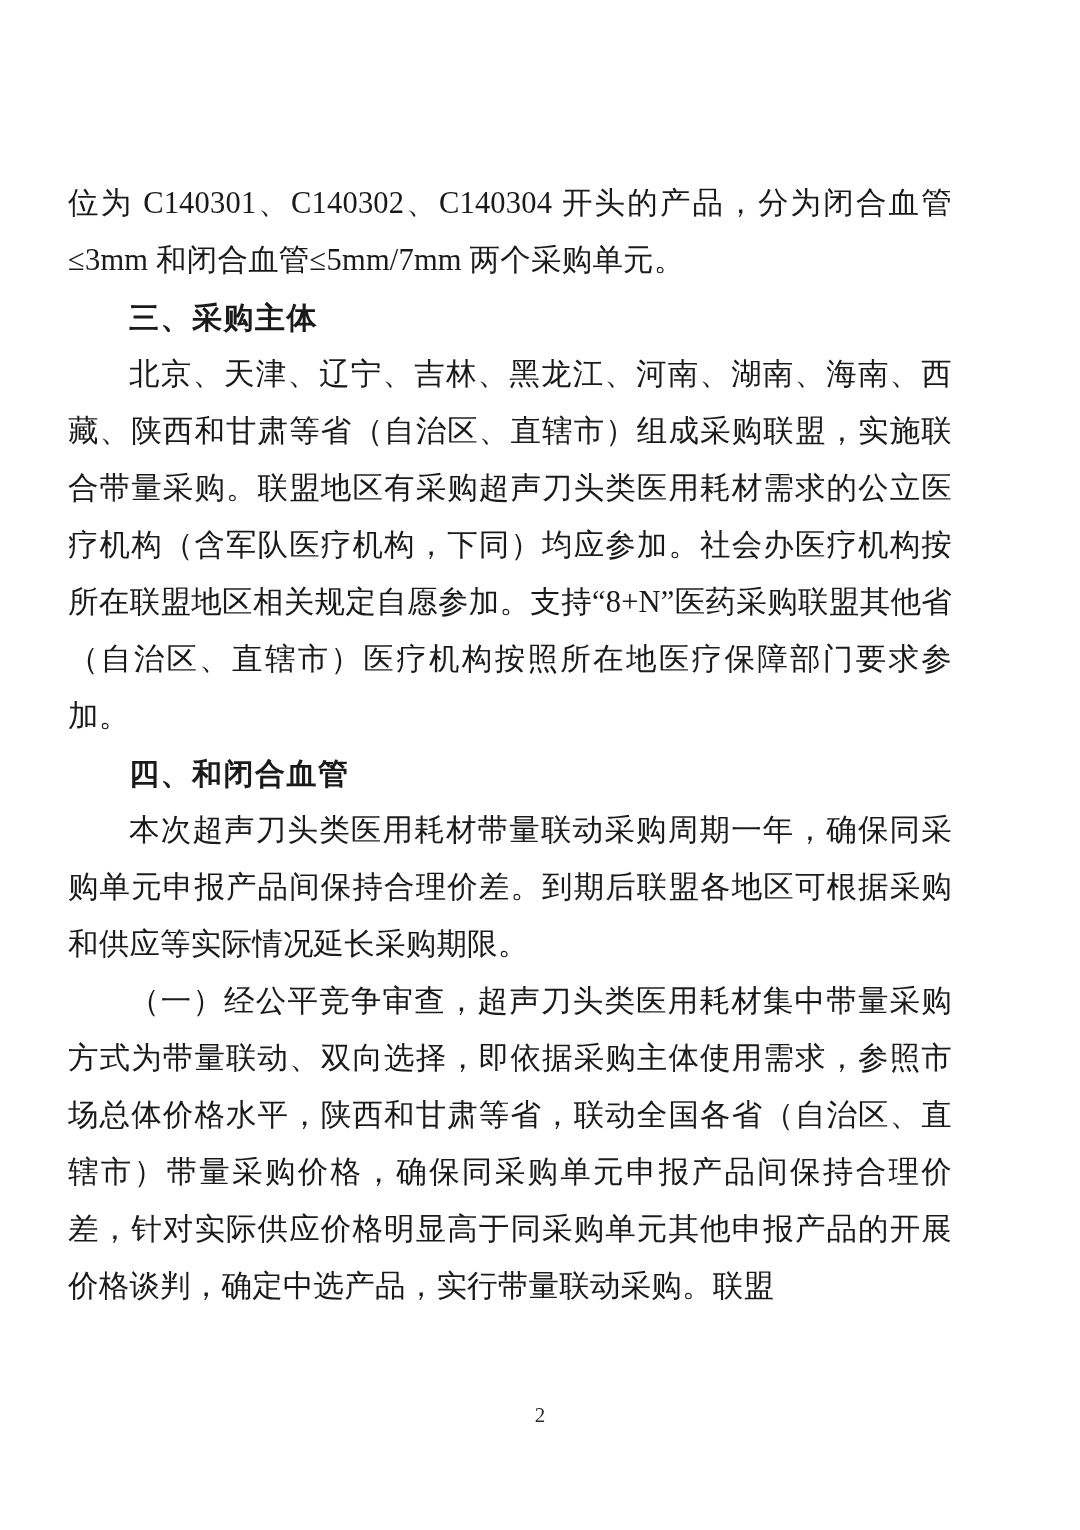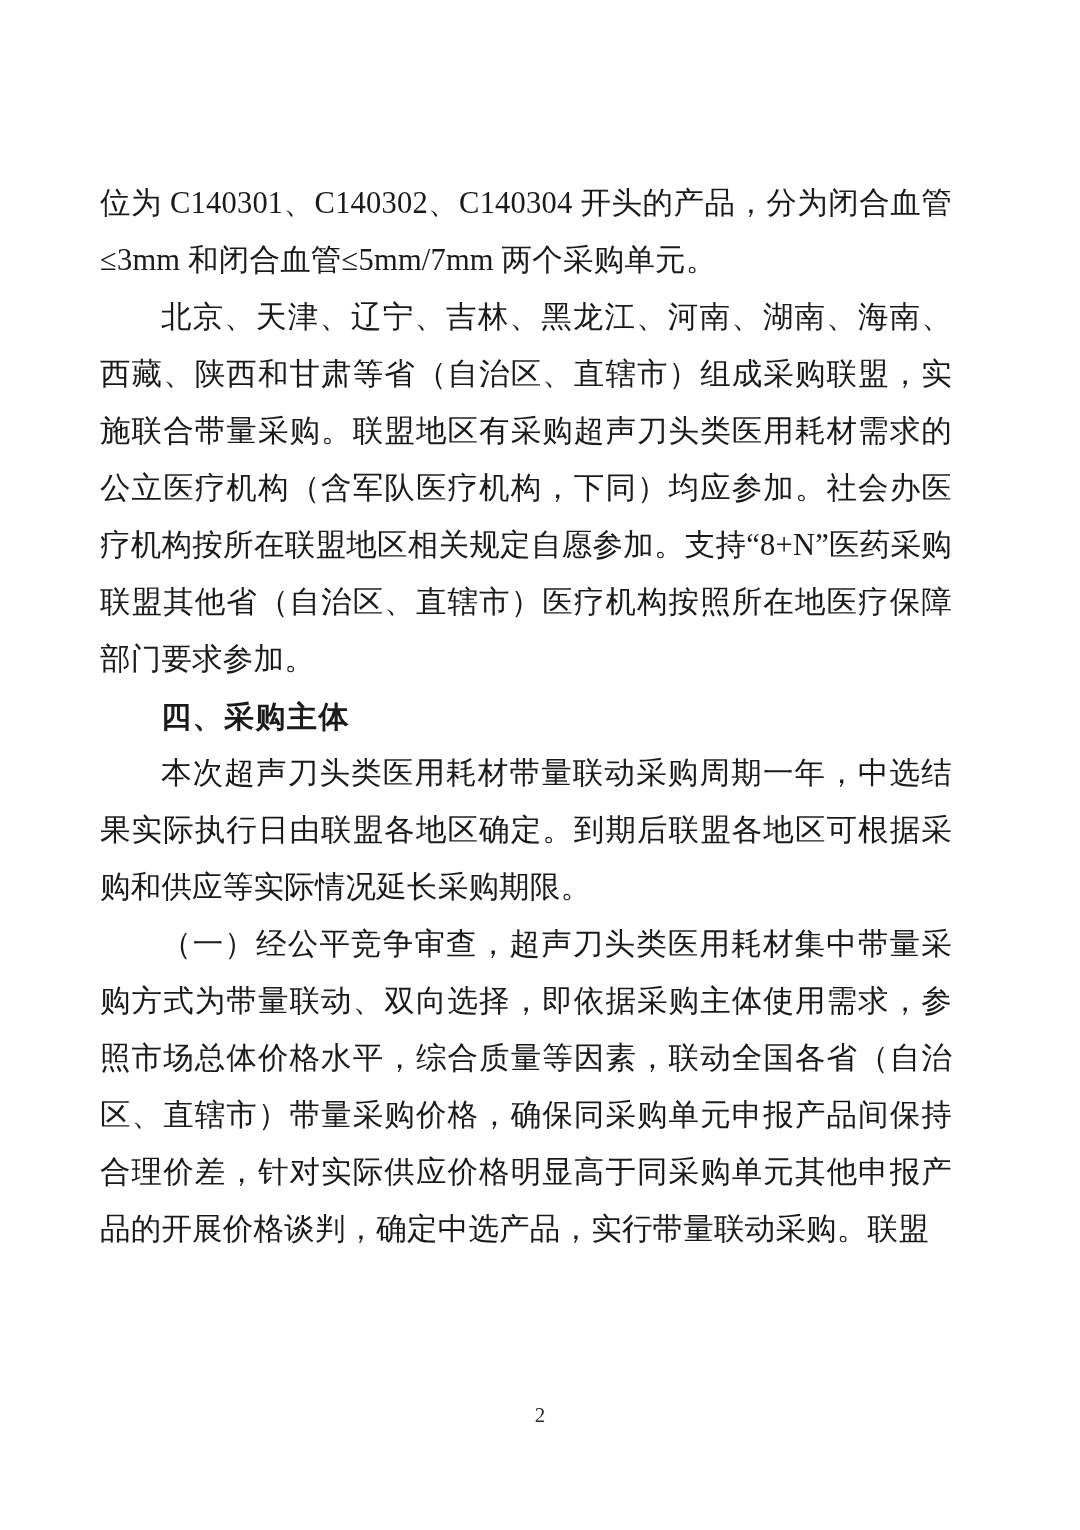--- a/index.html
+++ b/index.html
@@ -6,21 +6,21 @@
     margin: 0;
     padding: 0;
     background: #ffffff;
   }
   .page {
     position: relative;
     width: 1080px;
     height: 1530px;
     background: #ffffff;
     box-sizing: border-box;
-    padding: 175px 128px 0 100px;
+    padding: 175px 128px 0 68px;
     font-family: "Liberation Serif", "DejaVu Serif", serif;
     color: #1a1a1a;
     overflow: hidden;
   }
   .doc-body {
     font-size: 30.5px;
     line-height: 57px;
     text-align: justify;
     text-justify: inter-ideograph;
     letter-spacing: 0.2px;
@@ -51,26 +51,27 @@
   }
 </style>
 </head>
 <body>
 
 <div class="page">
   <div class="doc-body">
 
     <p class="para-continued">位为 C140301、C140302、C140304 开头的产品，分为闭合血管≤3mm 和闭合血管≤5mm/7mm 两个采购单元。</p>
 
+    <p class="heading">三、采购主体</p>
 
     <p class="indent">北京、天津、辽宁、吉林、黑龙江、河南、湖南、海南、西藏、陕西和甘肃等省（自治区、直辖市）组成采购联盟，实施联合带量采购。联盟地区有采购超声刀头类医用耗材需求的公立医疗机构（含军队医疗机构，下同）均应参加。社会办医疗机构按所在联盟地区相关规定自愿参加。支持“8+N”医药采购联盟其他省（自治区、直辖市）医疗机构按照所在地医疗保障部门要求参加。</p>
 
-    <p class="heading">四、采购主体</p>
+    <p class="heading">四、和闭合血管</p>
 
-    <p class="indent">本次超声刀头类医用耗材带量联动采购周期一年，中选结果实际执行日由联盟各地区确定。到期后联盟各地区可根据采购和供应等实际情况延长采购期限。</p>
+    <p class="indent">本次超声刀头类医用耗材带量联动采购周期一年，确保同采购单元申报产品间保持合理价差。到期后联盟各地区可根据采购和供应等实际情况延长采购期限。</p>
 
 
-    <p class="indent">（一）经公平竞争审查，超声刀头类医用耗材集中带量采购方式为带量联动、双向选择，即依据采购主体使用需求，参照市场总体价格水平，综合质量等因素，联动全国各省（自治区、直辖市）带量采购价格，确保同采购单元申报产品间保持合理价差，针对实际供应价格明显高于同采购单元其他申报产品的开展价格谈判，确定中选产品，实行带量联动采购。联盟</p>
+    <p class="indent">（一）经公平竞争审查，超声刀头类医用耗材集中带量采购方式为带量联动、双向选择，即依据采购主体使用需求，参照市场总体价格水平，陕西和甘肃等省，联动全国各省（自治区、直辖市）带量采购价格，确保同采购单元申报产品间保持合理价差，针对实际供应价格明显高于同采购单元其他申报产品的开展价格谈判，确定中选产品，实行带量联动采购。联盟</p>
 
   </div>
 
   <div class="page-number">2</div>
 </div>
 
 </body></html>

